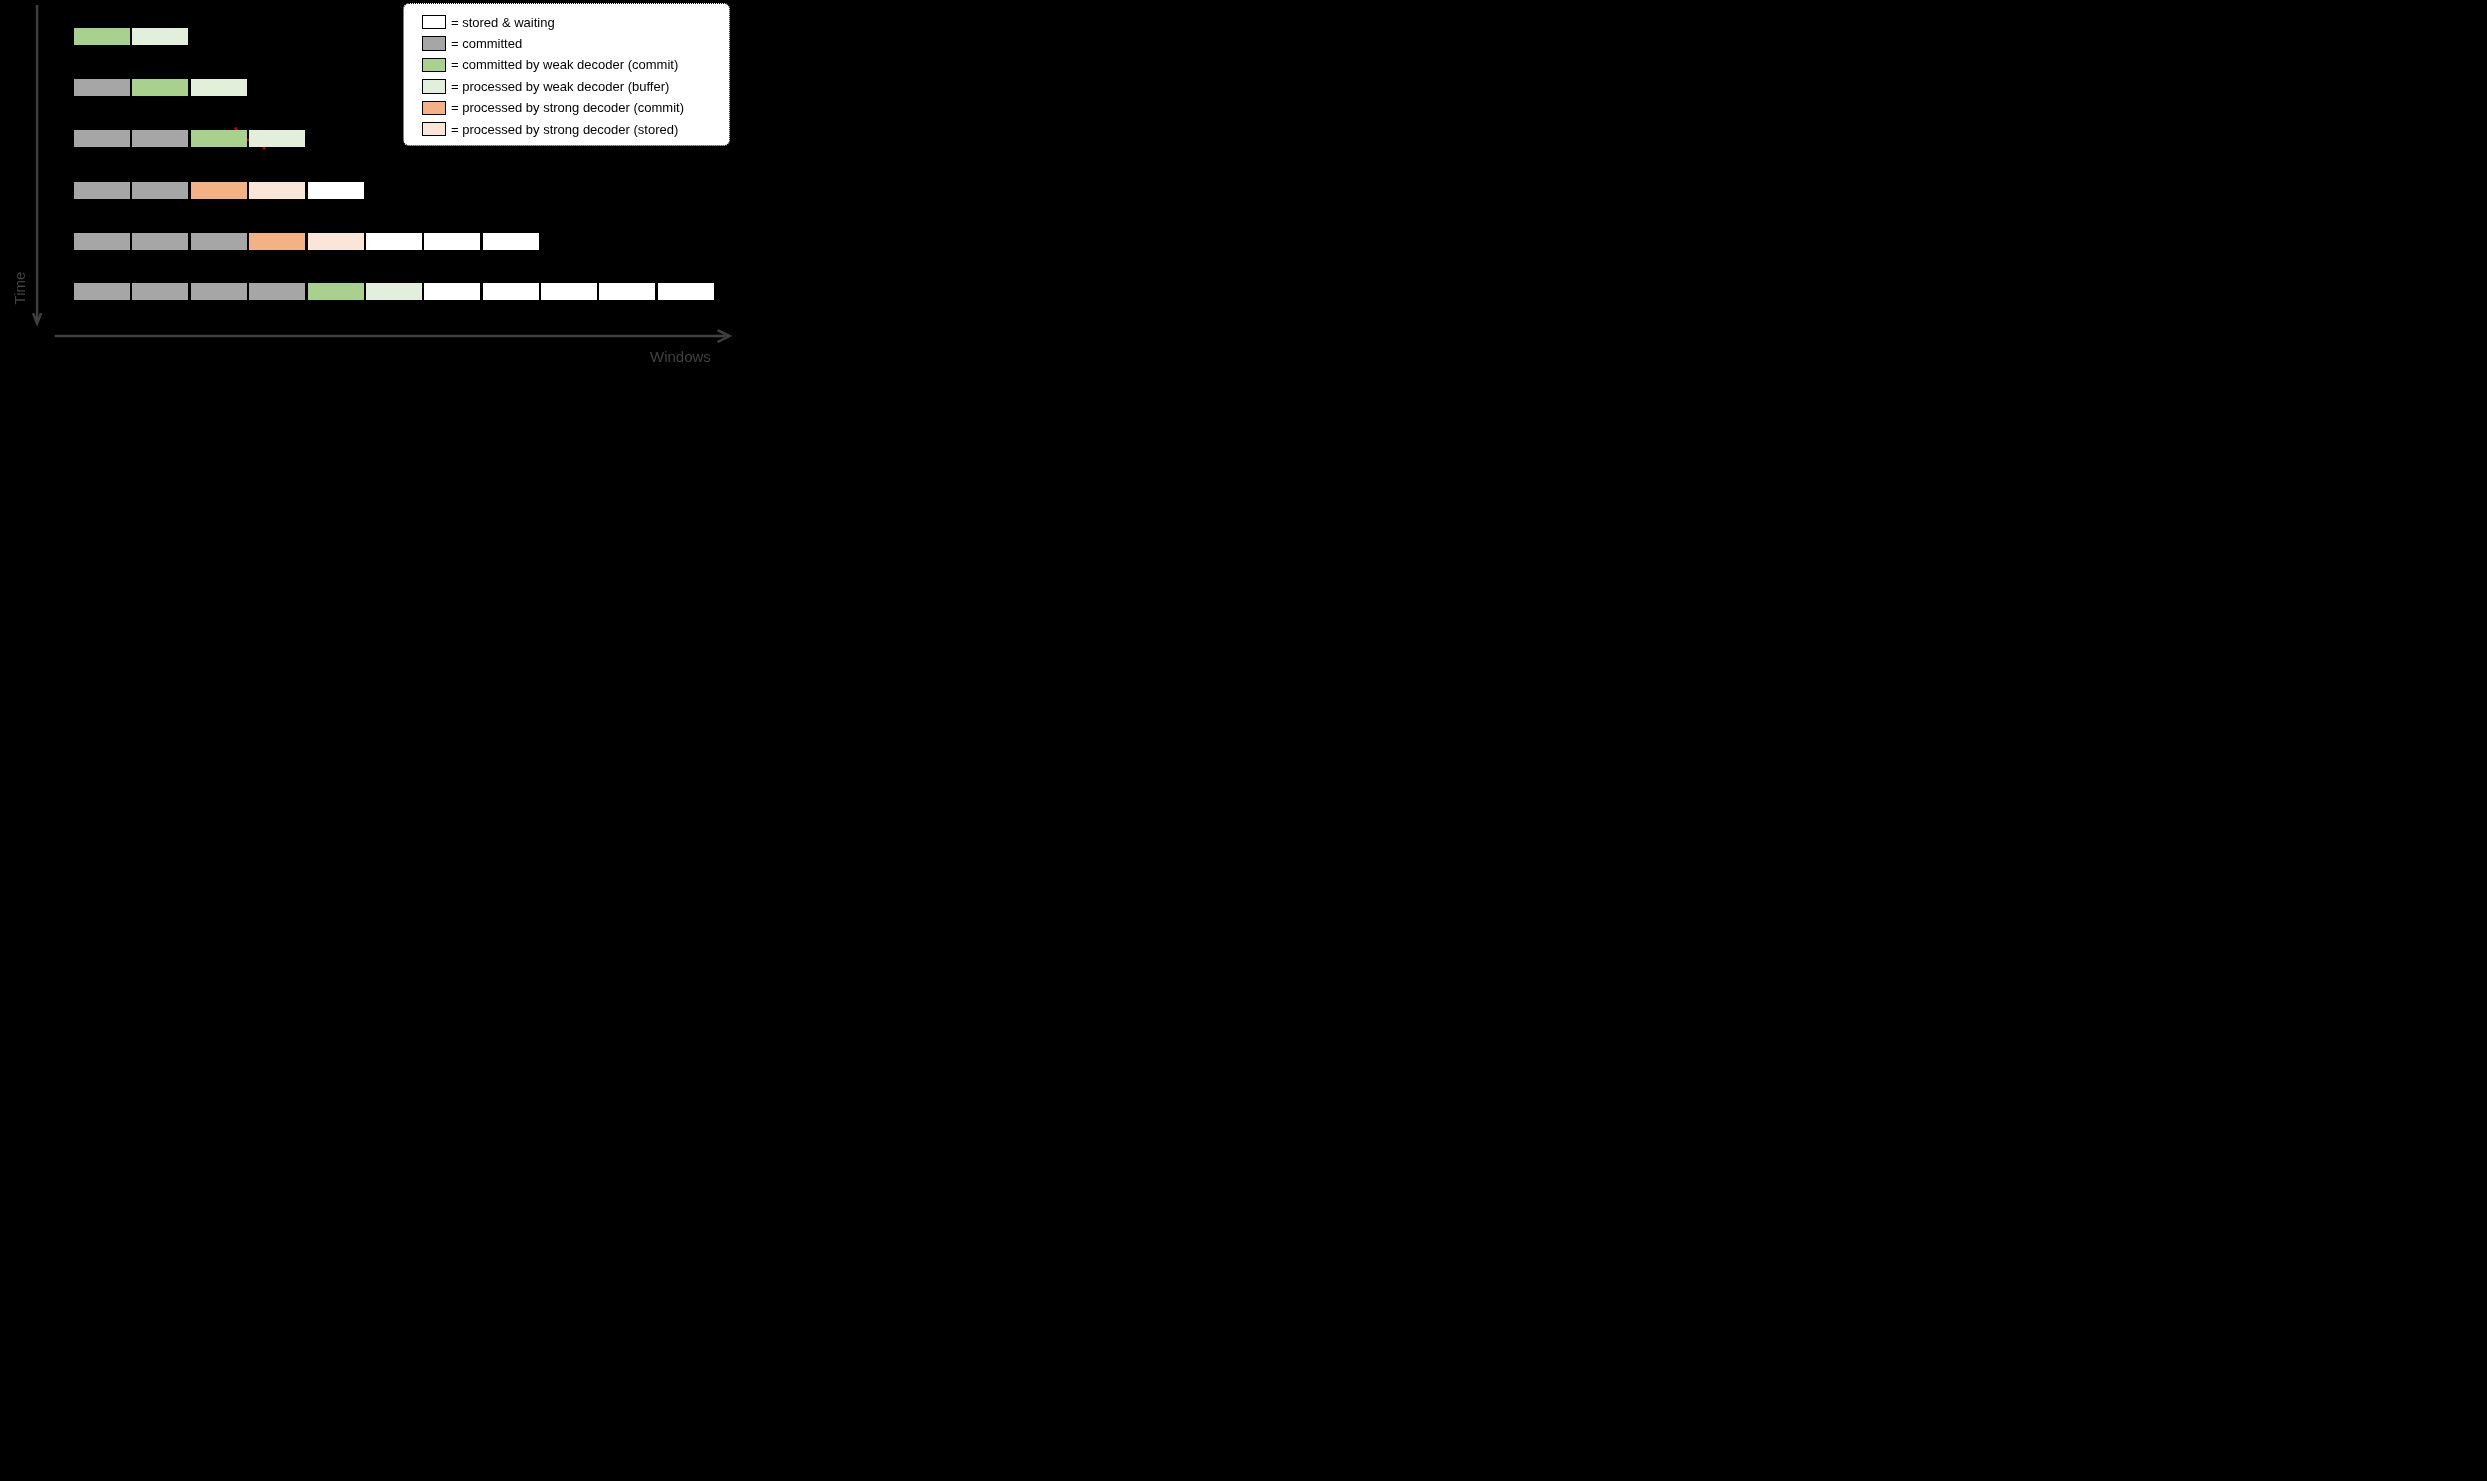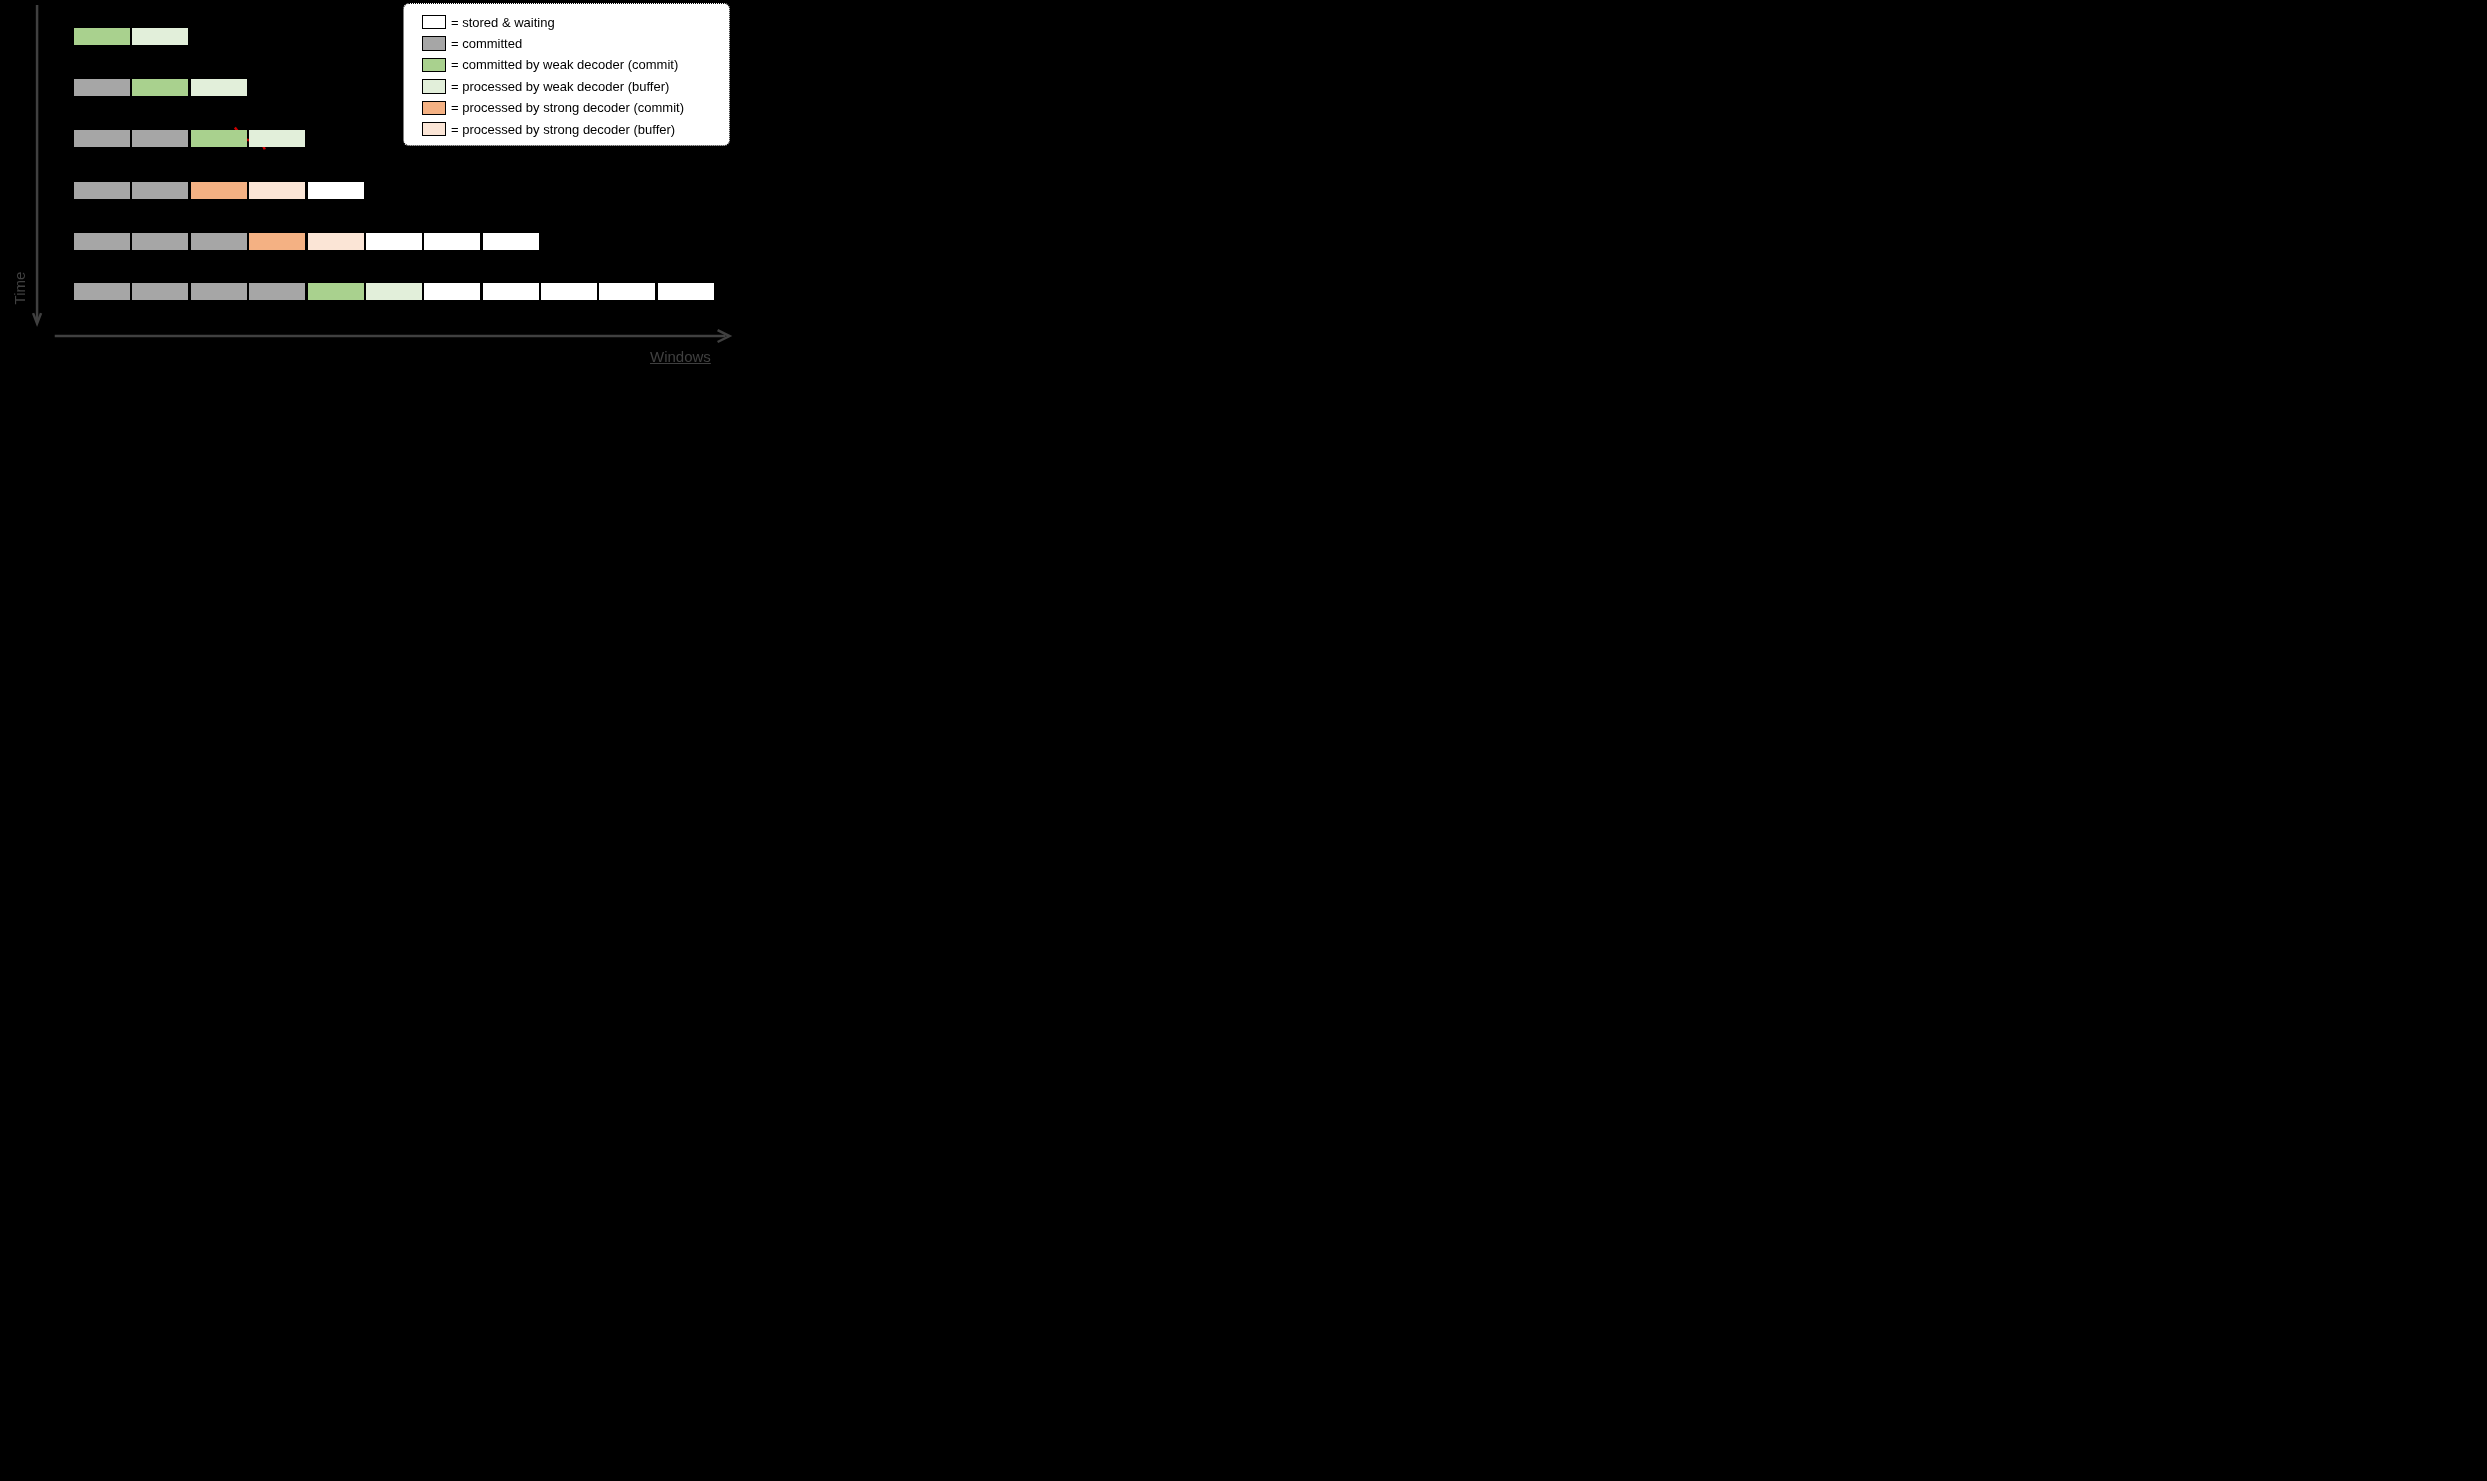--- a/index.html
+++ b/index.html
@@ -35,21 +35,21 @@
       <polyline class="axis-stroke" points="66.5,629 74.5,650 82.5,629" fill="none" stroke-width="5" stroke="#404040"></polyline>
     </g>
     <g>
       <line class="axis-stroke" x1="110" y1="675" x2="1458" y2="675" stroke-width="5" stroke="#404040"></line>
       <polyline class="axis-stroke" points="1442,663 1466,675 1442,687" fill="none" stroke-width="5" stroke="#404040"></polyline>
     </g>
     <path class="cut-stroke" d="M 472 256 C 480 266, 484 273, 491 278 C 497 282, 503 282, 510 281 C 518 280, 523 284, 527 290 C 529 293, 531 297, 532 300" fill="none" stroke-width="5" stroke-dasharray="16 7" stroke="#CC0000"></path>
   </svg>
 
   <div class="axis-label time-label" style="color: rgb(64, 64, 64);">Time</div>
-  <div class="axis-label windows-label" style="color: rgb(64, 64, 64); text-decoration: underline;">Windows</div>
+  <div class="axis-label windows-label" style="color: rgb(64, 64, 64);">Windows</div>
 
   <div id="rows-container">
       <div class="window-cell" style="left: 74px; top: 28px; width: 56px; height: 17px; background: rgb(169, 209, 142);"></div>
       <div class="window-cell" style="left: 132px; top: 28px; width: 56px; height: 17px; background: rgb(226, 239, 218);"></div>
       <div class="window-cell" style="left: 74px; top: 79px; width: 56px; height: 17px; background: rgb(166, 166, 166);"></div>
       <div class="window-cell" style="left: 132px; top: 79px; width: 56px; height: 17px; background: rgb(169, 209, 142);"></div>
       <div class="window-cell" style="left: 191px; top: 79px; width: 56px; height: 17px; background: rgb(226, 239, 218);"></div>
       <div class="window-cell" style="left: 74px; top: 130px; width: 56px; height: 17px; background: rgb(166, 166, 166);"></div>
       <div class="window-cell" style="left: 132px; top: 130px; width: 56px; height: 17px; background: rgb(166, 166, 166);"></div>
       <div class="window-cell" style="left: 191px; top: 130px; width: 56px; height: 17px; background: rgb(169, 209, 142);"></div>
@@ -96,18 +96,18 @@
     <div class="legend-row">
       <span class="legend-swatch" style="background: rgb(226, 239, 218);"></span>
       <span class="legend-text">= processed by weak decoder (buffer)</span>
     </div>
     <div class="legend-row">
       <span class="legend-swatch" style="background: rgb(244, 177, 131);"></span>
       <span class="legend-text">= processed by strong decoder (commit)</span>
     </div>
     <div class="legend-row">
       <span class="legend-swatch" style="background: rgb(251, 229, 214);"></span>
-      <span class="legend-text">= processed by strong decoder (buffer)</span>
+      <span class="legend-text">= processed by strong decoder (stored)</span>
     </div>
   </div>
 
 </div>
 
 
 </body></html>

